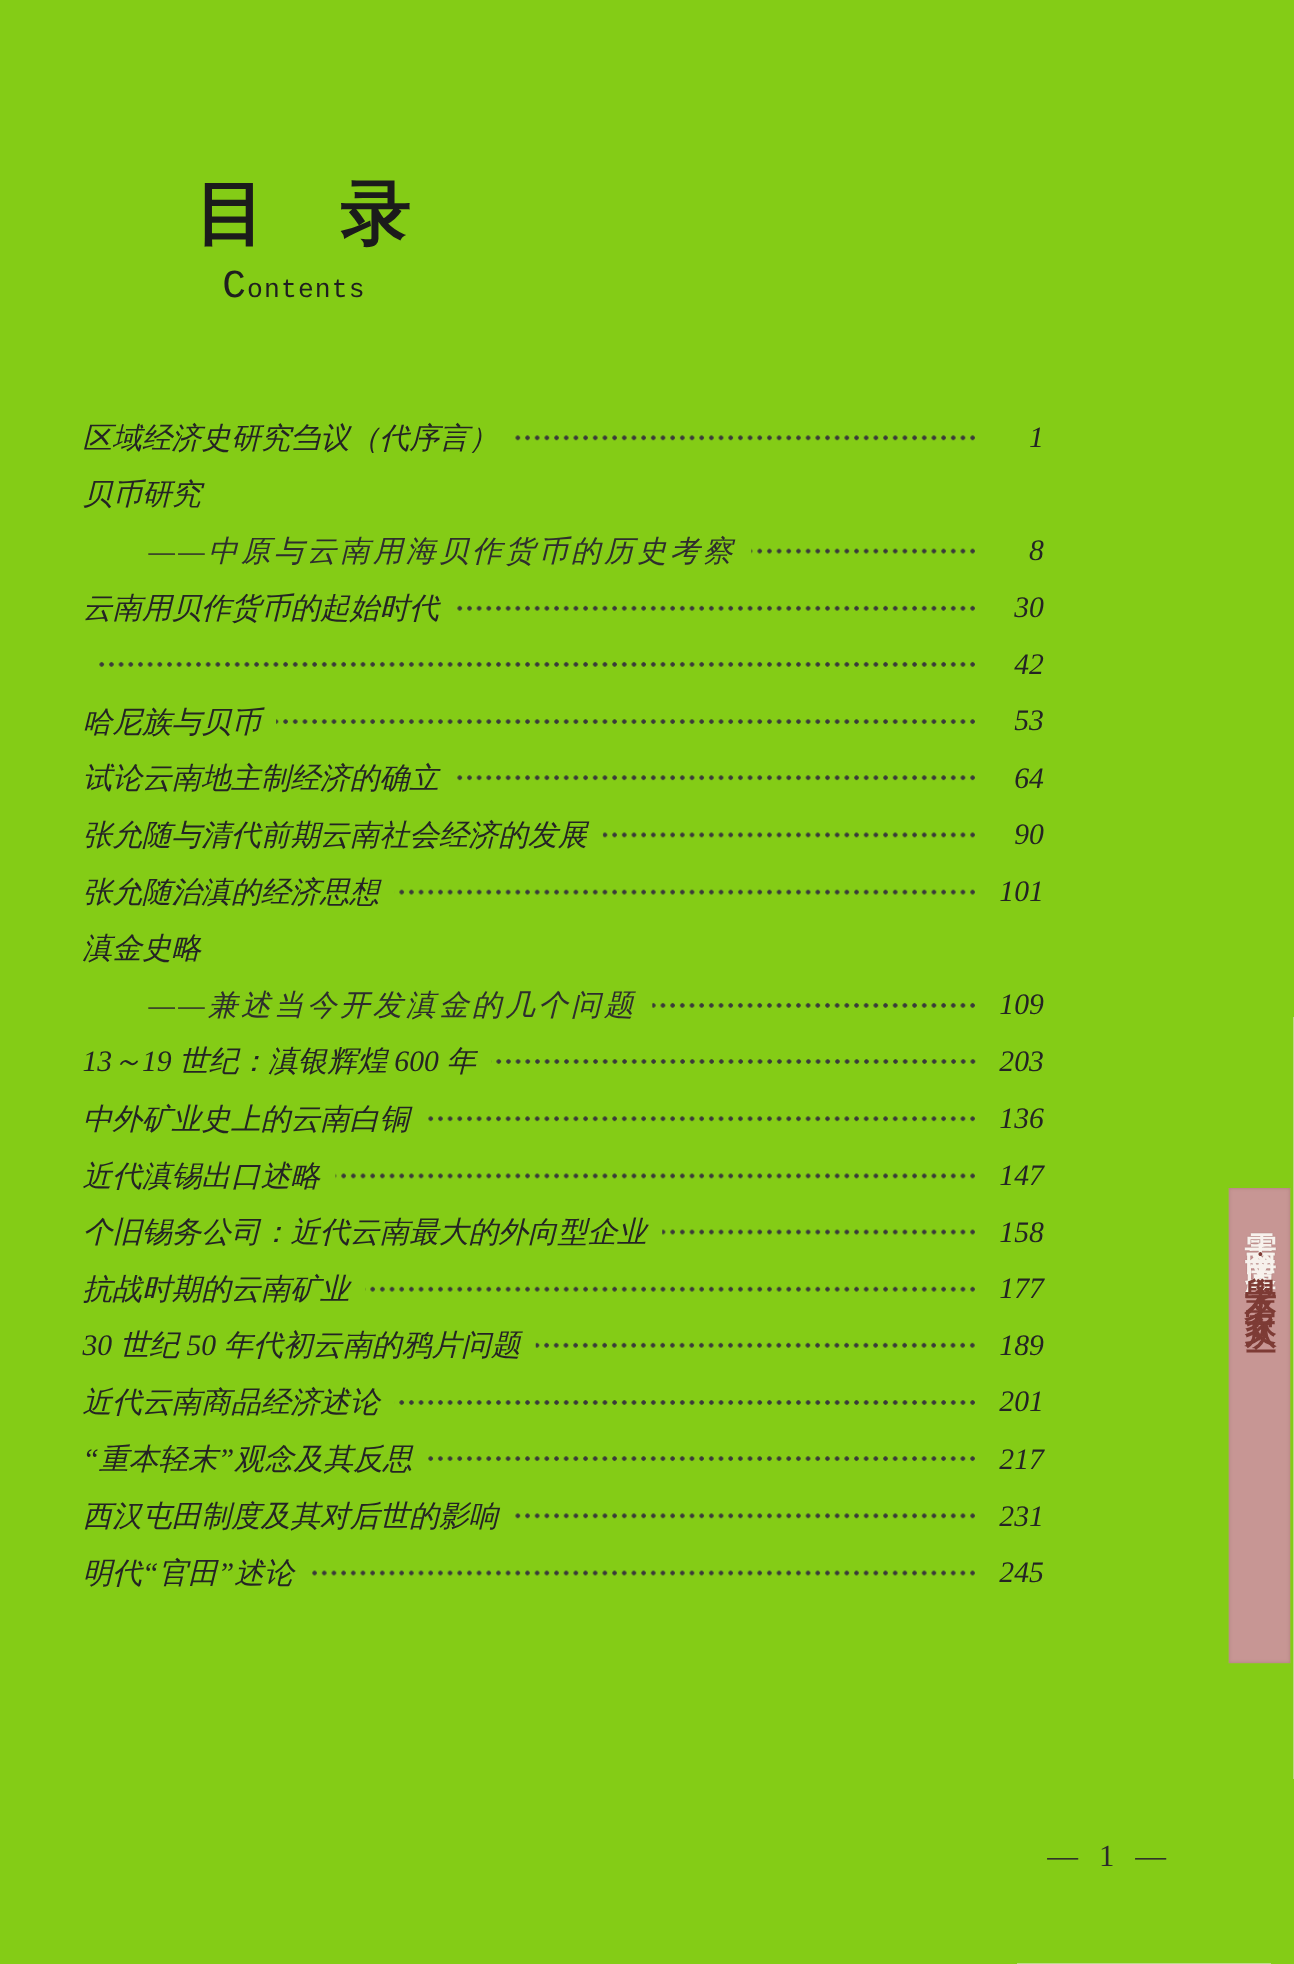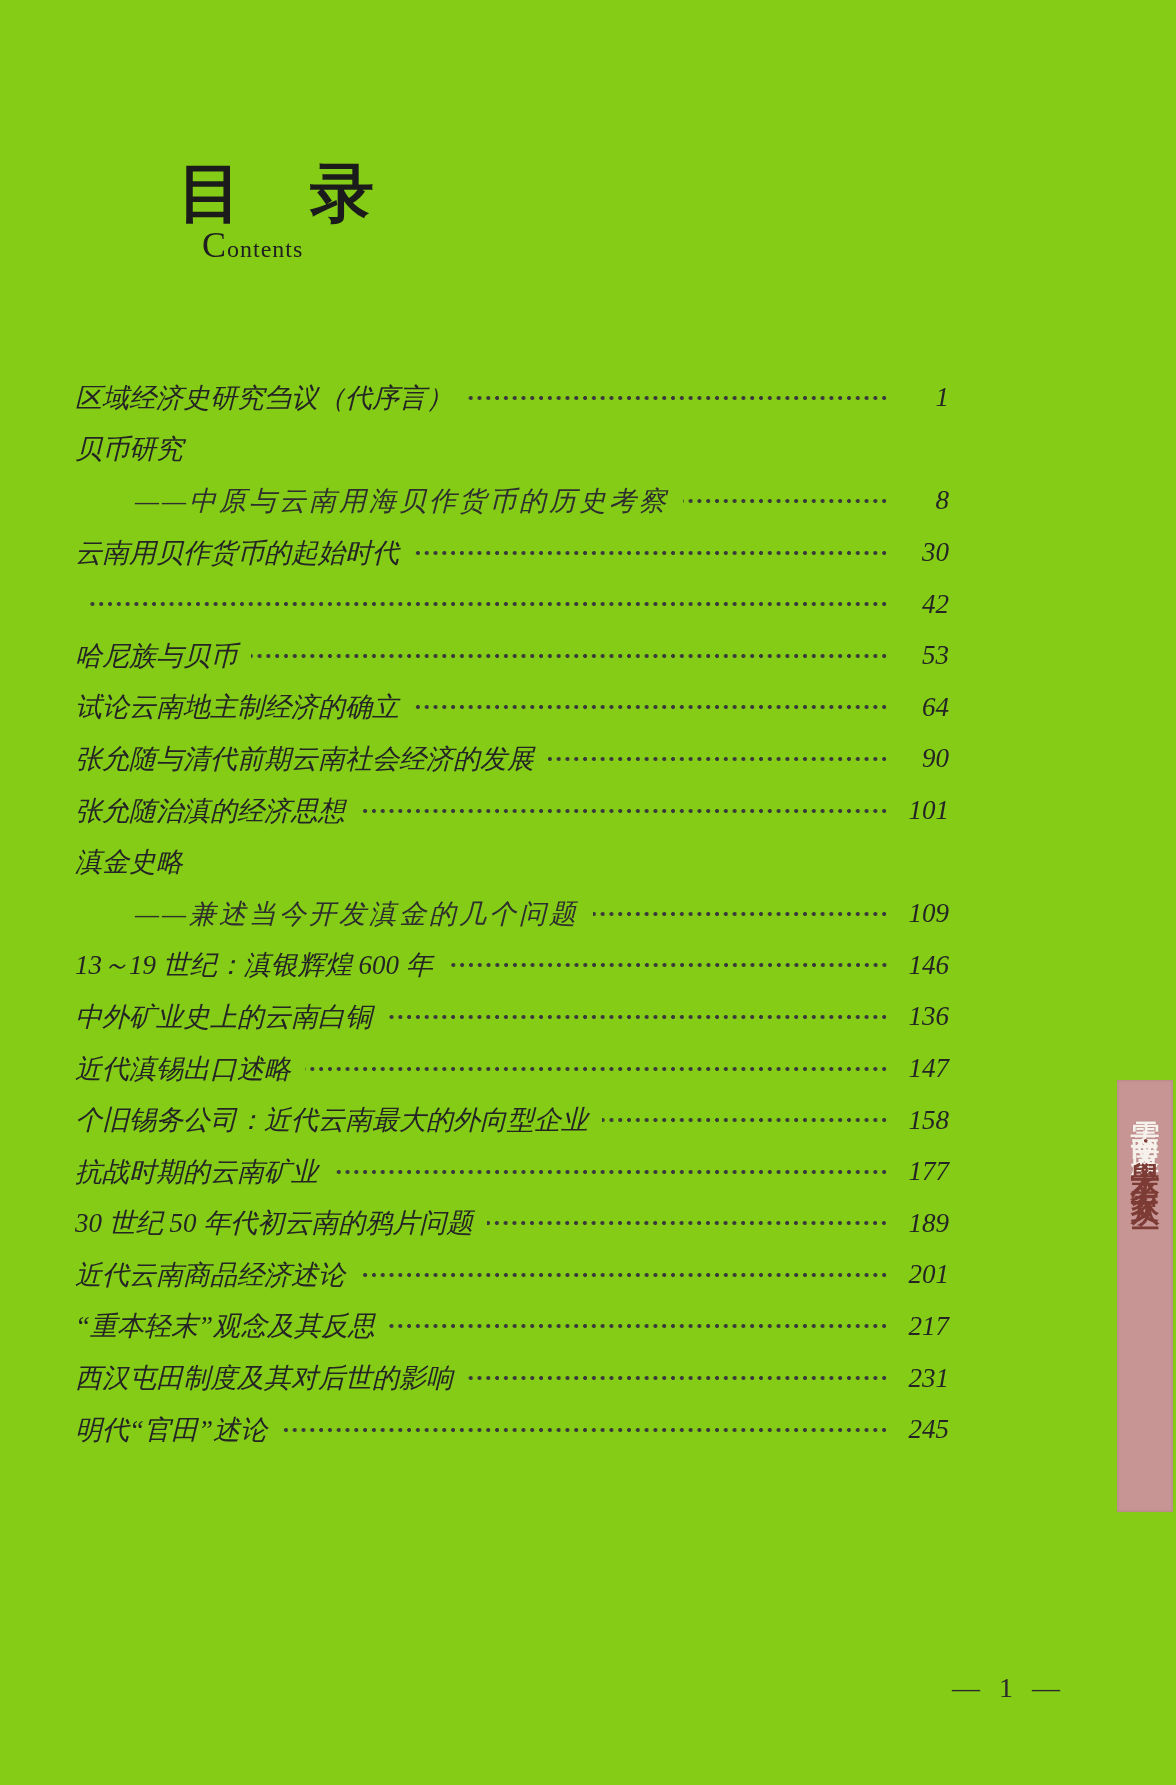--- a/index.html
+++ b/index.html
@@ -17,23 +17,23 @@
   .title-cn{
     font-family:"Liberation Sans","DejaVu Sans",sans-serif;
     font-weight:900;
     font-size:64px;
     line-height:1.05;
     color:#1b1b1b;
     letter-spacing:2px;
     white-space:pre;
   }
   .title-en{
-    margin-top:0;
+    margin-top:16px;
     margin-left:24px;
-    font-family:Liberation Serif, serif;
+    font-family:Liberation Mono, monospace;
     color:#1f1f1f;
     font-size:24px;
     letter-spacing:1px;
   }
   .title-en .cap{font-size:36px;line-height:1;}
   
   .toc{
     position:absolute;
     left:75px;top:372px;
     width:874px;
@@ -161,21 +161,21 @@
 
     </div>
       <div class="row sub">
       <span class="t">——兼述当今开发滇金的几个问题</span>
       <span class="leader"></span>
       <span class="pagenum">109</span>
     </div>
       <div class="row">
       <span class="t">13～19 世纪：滇银辉煌 600 年</span>
       <span class="leader"></span>
-      <span class="pagenum">146</span>
+      <span class="pagenum">203</span>
     </div>
       <div class="row">
       <span class="t">中外矿业史上的云南白铜</span>
       <span class="leader"></span>
       <span class="pagenum">136</span>
     </div>
       <div class="row">
       <span class="t">近代滇锡出口述略</span>
       <span class="leader"></span>
       <span class="pagenum">147</span>

